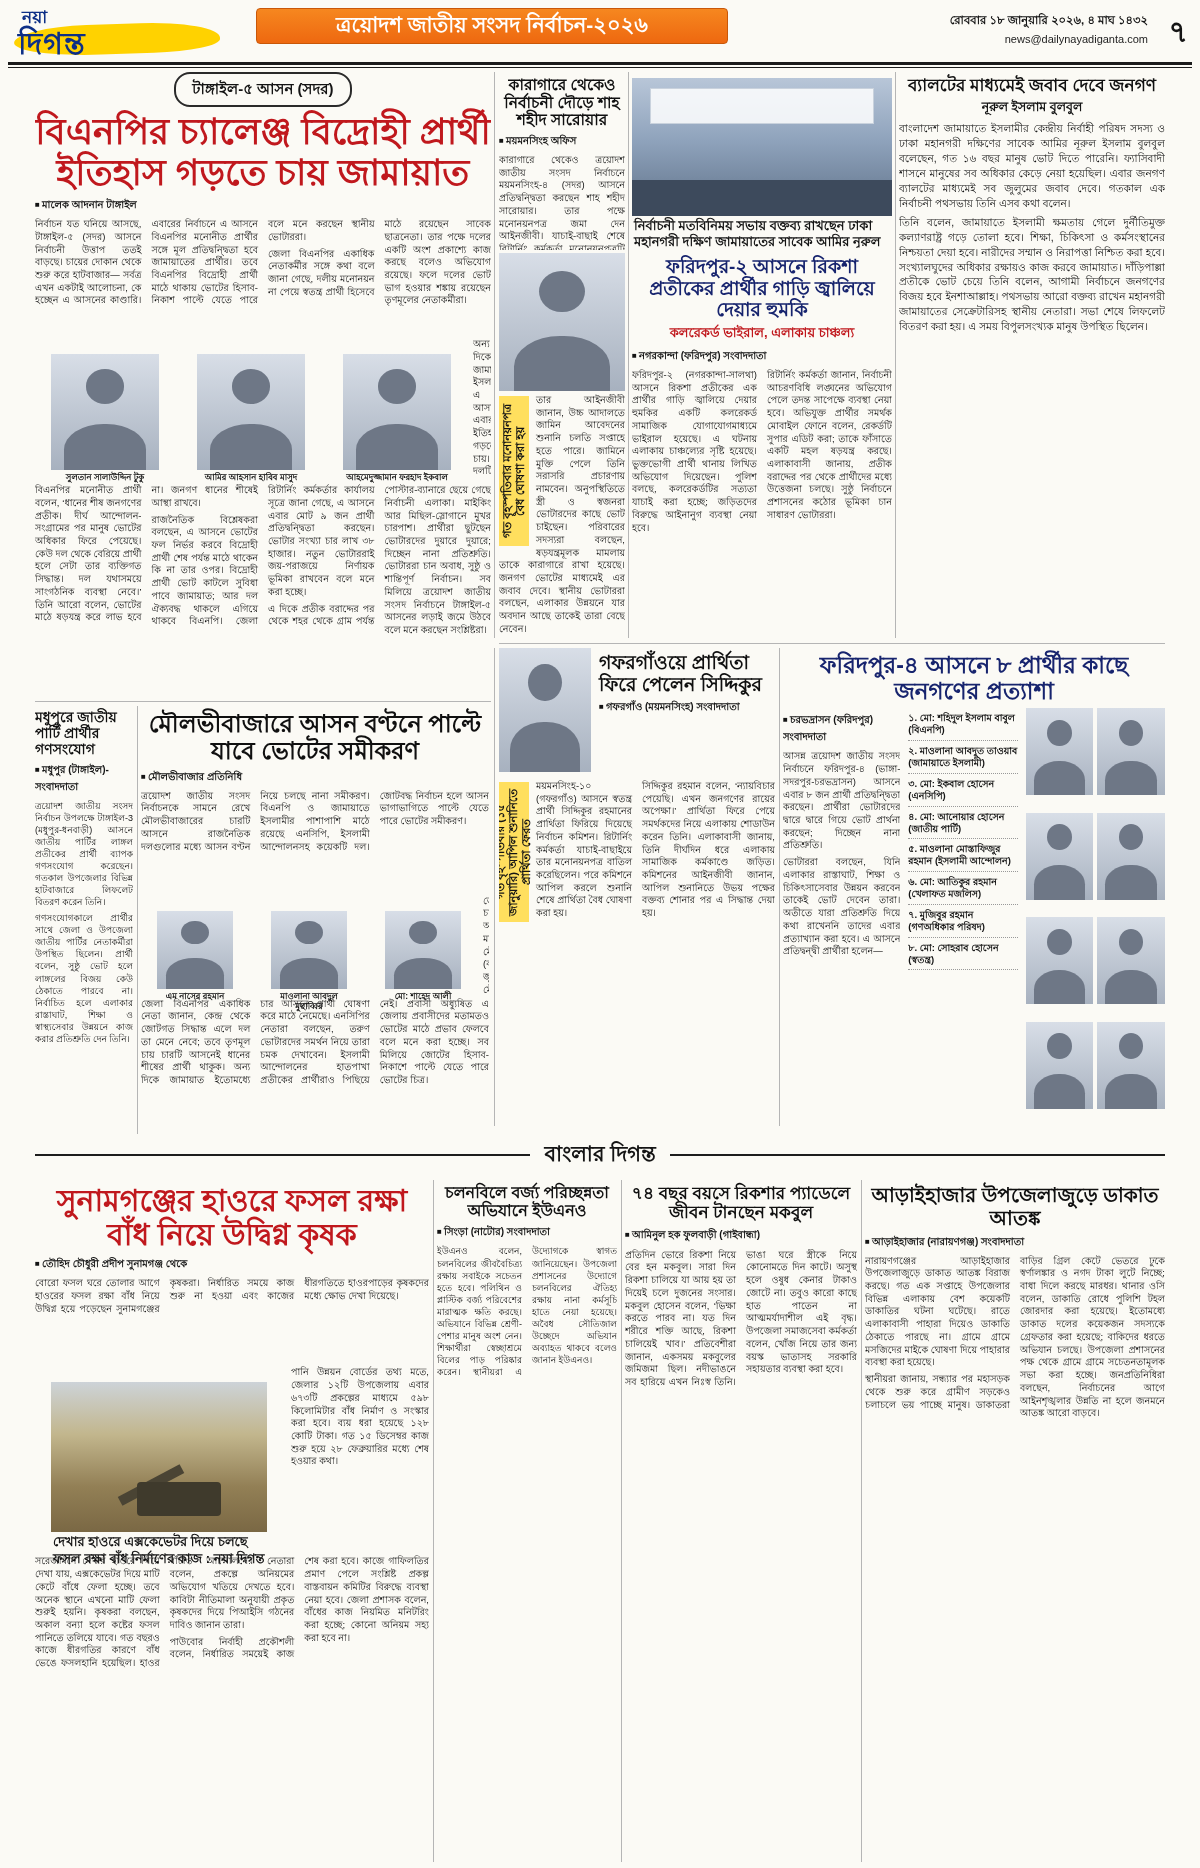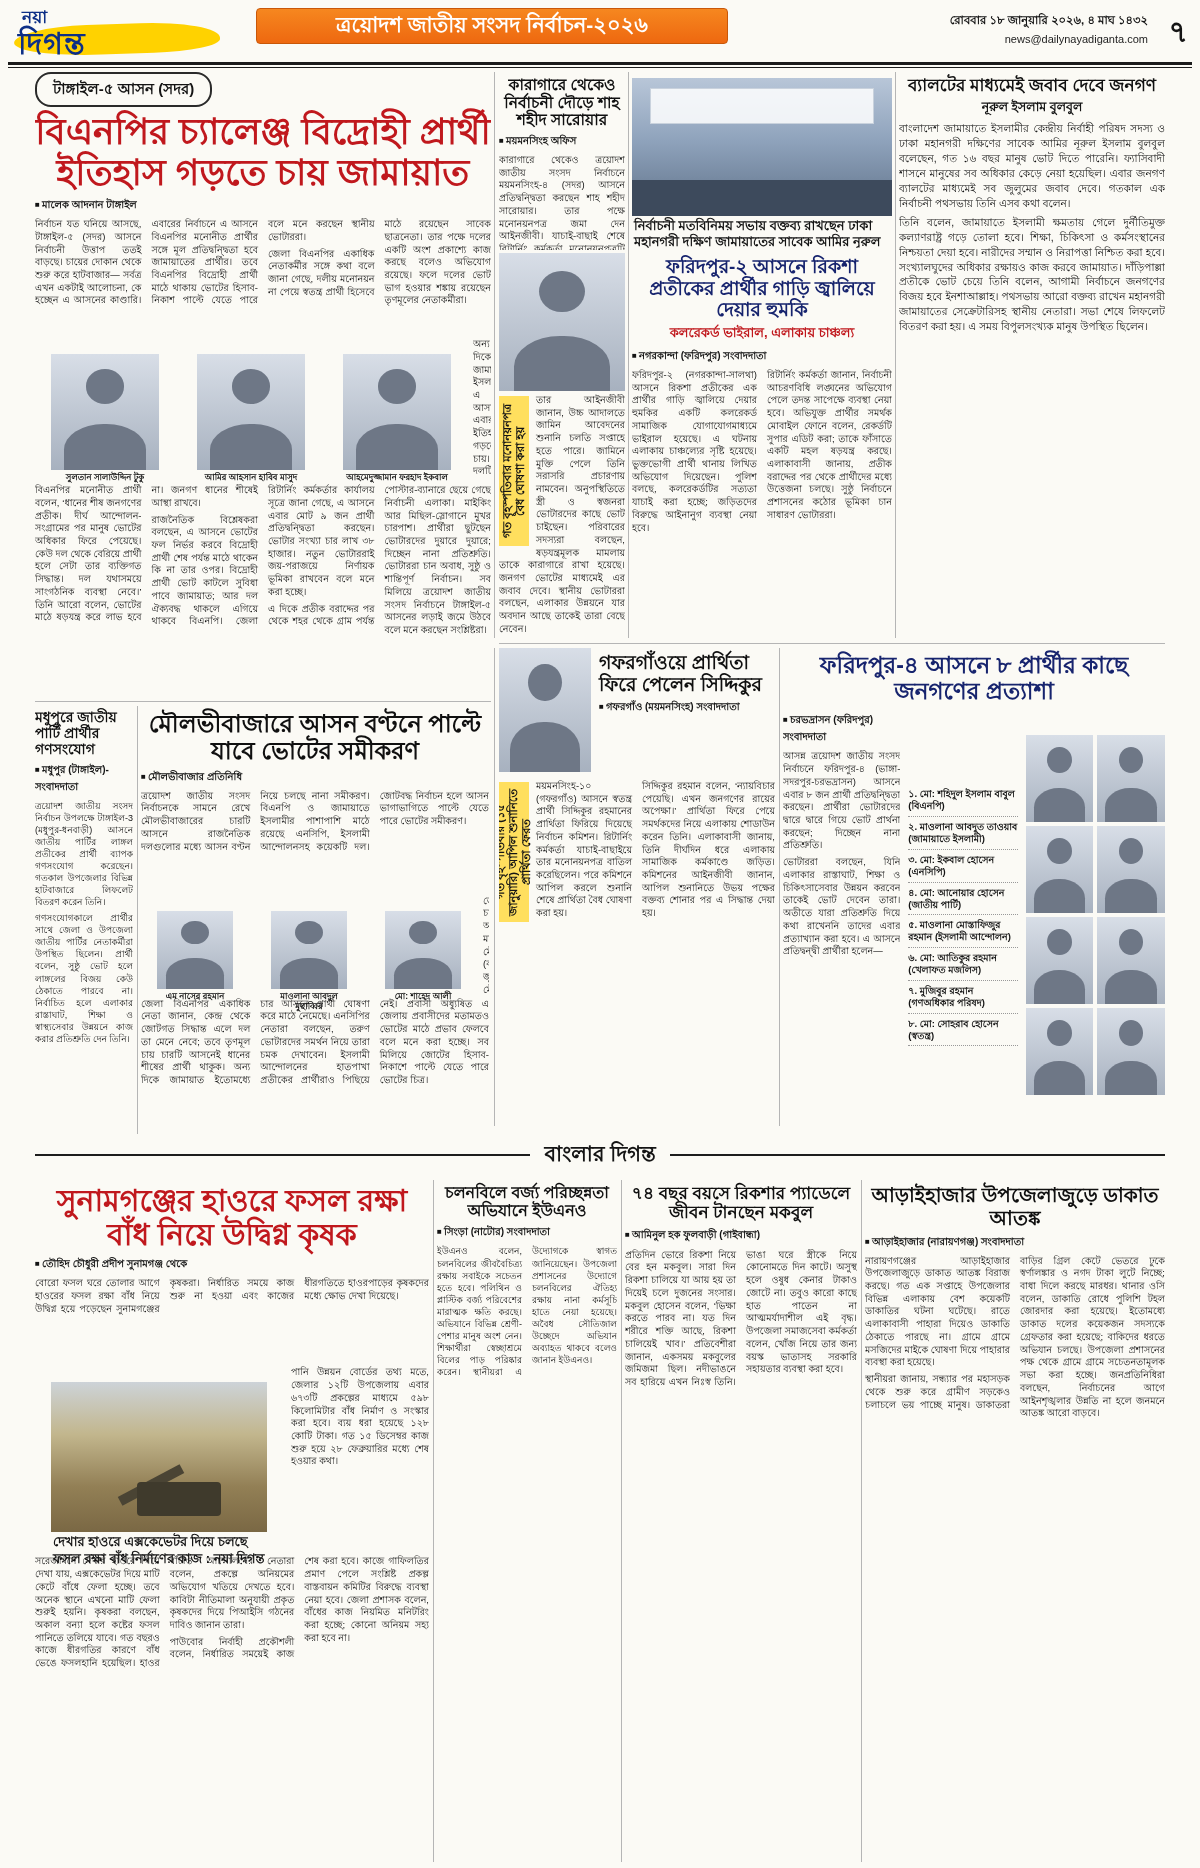--- a/index.html
+++ b/index.html
@@ -19,21 +19,21 @@
   .dateline { position:absolute; right:52px; top:12px; text-align:right; }
   .date-text { font-size:11.5px; font-weight:bold; }
   .email-text { font-size:11px; color:#222; margin-top:2px; }
   .pagenum { position:absolute; right:12px; top:8px; font-size:30px; font-weight:bold; }
   .hrule-a { position:absolute; left:8px; right:8px; top:62px; height:3px; background:#1b1b1b; }
   .hrule-b { position:absolute; left:8px; right:8px; top:67px; height:1px; background:#1b1b1b; }
 
   
   .rule { position:absolute; background:#b5b5b5; }
   .article { position:absolute; overflow:hidden; }
-  .center { }
+  .center { text-align:center; }
   .kicker { display:inline-block; border:2px solid #2a2a2a; border-radius:16px; padding:3px 16px;
             font-weight:bold; font-size:15px; }
   .headline { font-weight:bold; text-align:center; line-height:1.14; margin:4px 0 2px; }
   .h-red { color:#c0181d; }
   .h-navy { color:#17246e; }
   .h-dark { color:#101010; }
   .subhead-red { color:#c0181d; font-weight:bold; text-align:center; font-size:13px; margin:2px 0; }
   .subhead-name { font-weight:bold; text-align:center; font-size:12.5px; margin:3px 0; }
   .byline { font-size:10px; font-weight:bold; margin:4px 0; }
   .byline::before { content:"■ "; font-size:8px; vertical-align:1px; }
@@ -252,21 +252,21 @@
       <div class="pq-strip" style="height:140px;">
         <span class="pq-text">গত বৃহস্পতিবার (১৫ জানুয়ারি) আপিল শুনানিতে প্রার্থিতা ফেরত</span>
       </div>
       <p>ময়মনসিংহ-১০ (গফরগাঁও) আসনে স্বতন্ত্র প্রার্থী সিদ্দিকুর রহমানের প্রার্থিতা ফিরিয়ে দিয়েছে নির্বাচন কমিশন। রিটার্নিং কর্মকর্তা যাচাই-বাছাইয়ে তার মনোনয়নপত্র বাতিল করেছিলেন। পরে কমিশনে আপিল করলে শুনানি শেষে প্রার্থিতা বৈধ ঘোষণা করা হয়।</p>
       <p>সিদ্দিকুর রহমান বলেন, ‘ন্যায়বিচার পেয়েছি। এখন জনগণের রায়ের অপেক্ষা।’ প্রার্থিতা ফিরে পেয়ে সমর্থকদের নিয়ে এলাকায় শোডাউন করেন তিনি। এলাকাবাসী জানায়, তিনি দীর্ঘদিন ধরে এলাকায় সামাজিক কর্মকাণ্ডে জড়িত। কমিশনের আইনজীবী জানান, আপিল শুনানিতে উভয় পক্ষের বক্তব্য শোনার পর এ সিদ্ধান্ত দেয়া হয়।</p>
     </div>
   </section>
 
   <section class="article" id="a-faridpur4">
     <h2 class="headline h-navy" style="font-size:23px;">ফরিদপুর-৪ আসনে ৮ প্রার্থীর কাছে জনগণের প্রত্যাশা</h2>
-    <div style="display:flex;gap:8px;margin-top:4px;align-items:center;">
+    <div style="display:flex;gap:8px;margin-top:4px;">
       <div style="width:118px;">
         <div class="byline">চরভদ্রাসন (ফরিদপুর) সংবাদদাতা</div>
         <div class="body-text" style="height:372px;">
           <p>আসন্ন ত্রয়োদশ জাতীয় সংসদ নির্বাচনে ফরিদপুর-৪ (ভাঙ্গা-সদরপুর-চরভদ্রাসন) আসনে এবার ৮ জন প্রার্থী প্রতিদ্বন্দ্বিতা করছেন। প্রার্থীরা ভোটারদের দ্বারে দ্বারে গিয়ে ভোট প্রার্থনা করছেন; দিচ্ছেন নানা প্রতিশ্রুতি।</p>
           <p>ভোটাররা বলছেন, যিনি এলাকার রাস্তাঘাট, শিক্ষা ও চিকিৎসাসেবার উন্নয়ন করবেন তাকেই ভোট দেবেন তারা। অতীতে যারা প্রতিশ্রুতি দিয়ে কথা রাখেননি তাদের এবার প্রত্যাখ্যান করা হবে। এ আসনে প্রতিদ্বন্দ্বী প্রার্থীরা হলেন—</p>
         </div>
       </div>
       <div style="width:110px;">
         <div class="cand">১. মো: শহিদুল ইসলাম বাবুল (বিএনপি)</div>
         <div class="cand">২. মাওলানা আবদুত তাওয়াব (জামায়াতে ইসলামী)</div>

